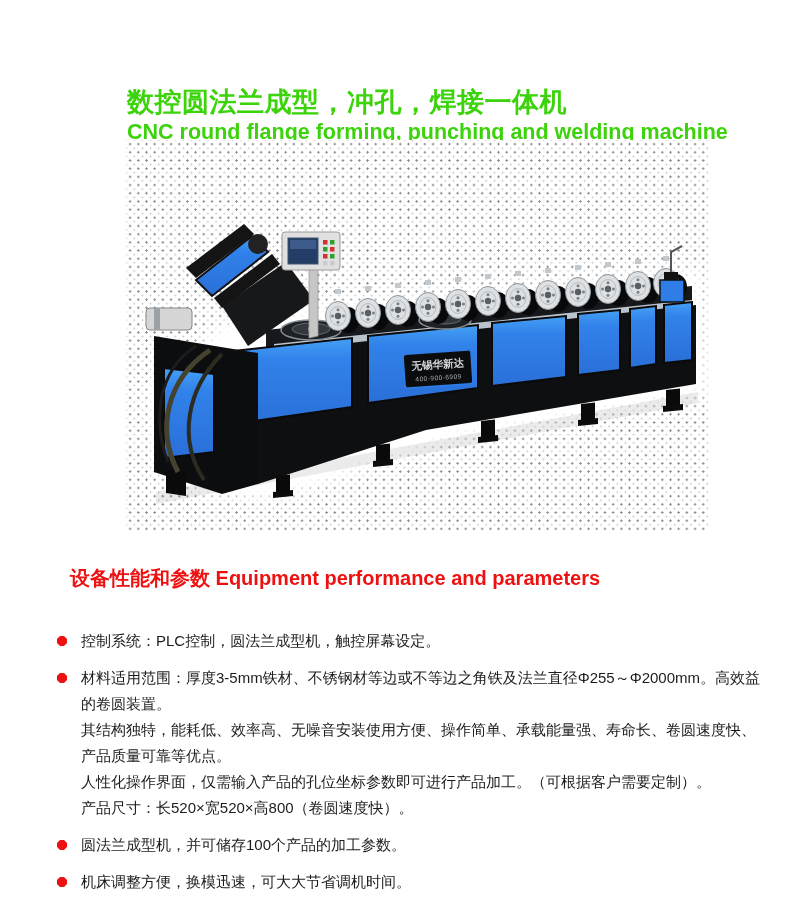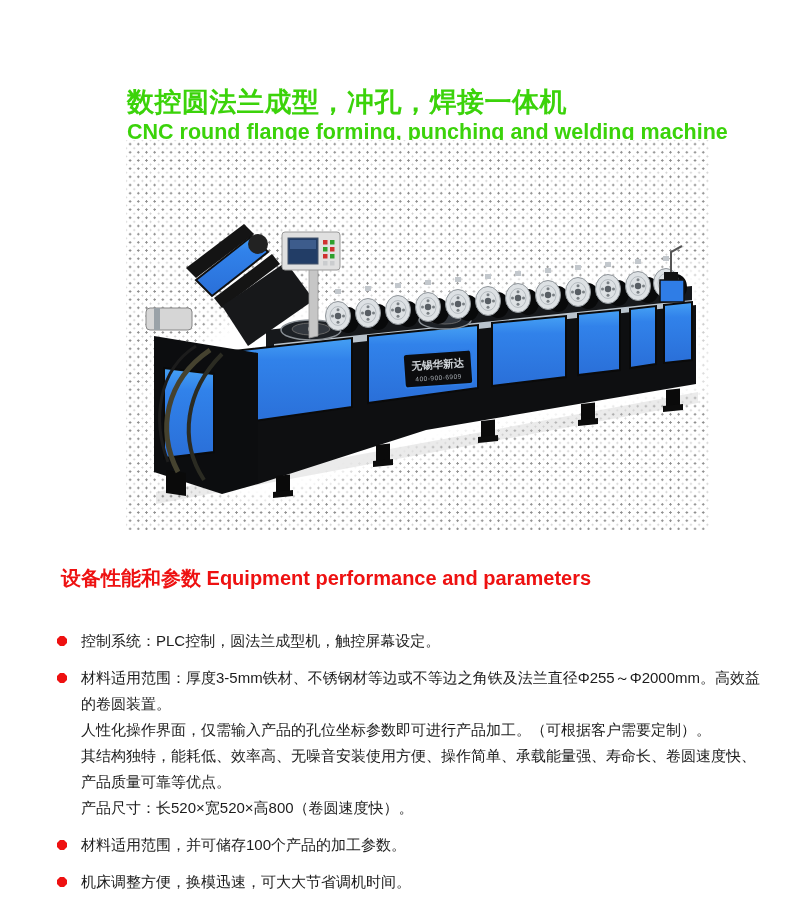--- a/index.html
+++ b/index.html
@@ -29,21 +29,21 @@
     background-image:
       radial-gradient(#8d8d8d 1px, rgba(0,0,0,0) 1.3px),
       radial-gradient(#cccccc 0.8px, rgba(0,0,0,0) 1.1px);
     background-size:8.2px 8.2px, 8.2px 8.2px;
     background-position:0 0, 4.1px 4.1px;
   }
   .photo-area svg { position:absolute; inset:0; }
 
   
   .section-heading {
-    position:absolute; left:61px; top:565px;
+    position:absolute; left:70px; top:565px;
     font-size:20px; font-weight:bold; color:#ee1111; white-space:nowrap;
   }
 
   
   .spec-list {
     position:absolute; left:55px; top:617px; width:715px;
     list-style:none; color:#1c1c1c; font-size:15px;
   }
   .spec-list li {
     position:relative; padding-left:26px; margin-bottom:11px; line-height:26px;margin-top:11px;
@@ -189,27 +189,27 @@
   <div class="section-heading">设备性能和参数 Equipment performance and parameters</div>
 
   <ul class="spec-list">
     <li>
       <span class="bullet"></span>
       <span class="spec-line">控制系统：PLC控制，圆法兰成型机，触控屏幕设定。</span>
     </li>
     <li>
       <span class="bullet"></span>
       <span class="spec-line">材料适用范围：厚度3-5mm铁材、不锈钢材等边或不等边之角铁及法兰直径Φ255～Φ2000mm。高效益的卷圆装置。</span>
+      <span class="spec-line">其结构独特，能耗低、效率高、无噪音安装使用方便、操作简单、承载能量强、寿命长、卷圆速度快、产品质量可靠等优点。</span>
       <span class="spec-line">人性化操作界面，仅需输入产品的孔位坐标参数即可进行产品加工。（可根据客户需要定制）。</span>
-      <span class="spec-line">其结构独特，能耗低、效率高、无噪音安装使用方便、操作简单、承载能量强、寿命长、卷圆速度快、产品质量可靠等优点。</span>
       <span class="spec-line">产品尺寸：长520×宽520×高800（卷圆速度快）。</span>
     </li>
     <li>
       <span class="bullet"></span>
-      <span class="spec-line">材料适用范围，并可储存100个产品的加工参数。</span>
+      <span class="spec-line">圆法兰成型机，并可储存100个产品的加工参数。</span>
     </li>
     <li>
       <span class="bullet"></span>
       <span class="spec-line">机床调整方便，换模迅速，可大大节省调机时间。</span>
     </li>
   </ul>
 
 </div>
 
 </body></html>

